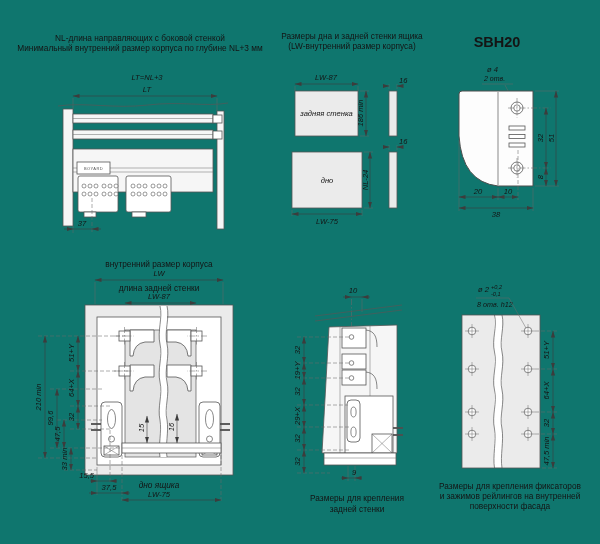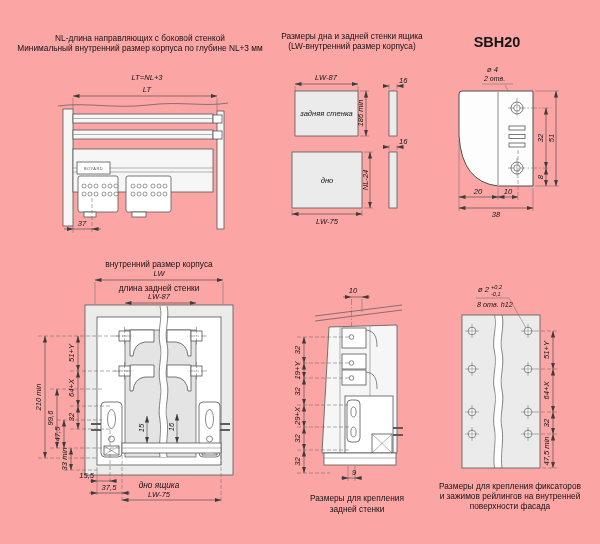--- a/index.html
+++ b/index.html
@@ -1,16 +1,16 @@
 <!DOCTYPE html>
 <html><head>
 <meta charset="utf-8">
 <style>
   html,body { margin:0; padding:0; background:#ffffff; }
-  #stage { position:relative; width:600px; height:544px; background:#fca5a5; overflow:hidden; }
+  #stage { position:relative; width:600px; height:544px; background:#0f766e; overflow:hidden; }
   svg { position:absolute; left:0; top:0; }
   text { font-family:"Liberation Sans", sans-serif; fill:#141414; }
   .tc  { font-size:8.3px; text-anchor:middle; }
   .td  { font-size:7.6px; font-style:italic; text-anchor:middle; }
   .tds { font-size:7.6px; font-style:italic; }
   .tde { font-size:7.6px; font-style:italic; text-anchor:end; }
   .tm  { font-size:14.5px; font-weight:bold; text-anchor:middle; }
   .tt  { font-size:4px; text-anchor:middle; letter-spacing:0.4px; fill:#555; }
   .ts  { font-size:5.6px; font-style:italic; }
   .ol  { fill:#fdfdfd; stroke:#4e4e4e; stroke-width:1; }

